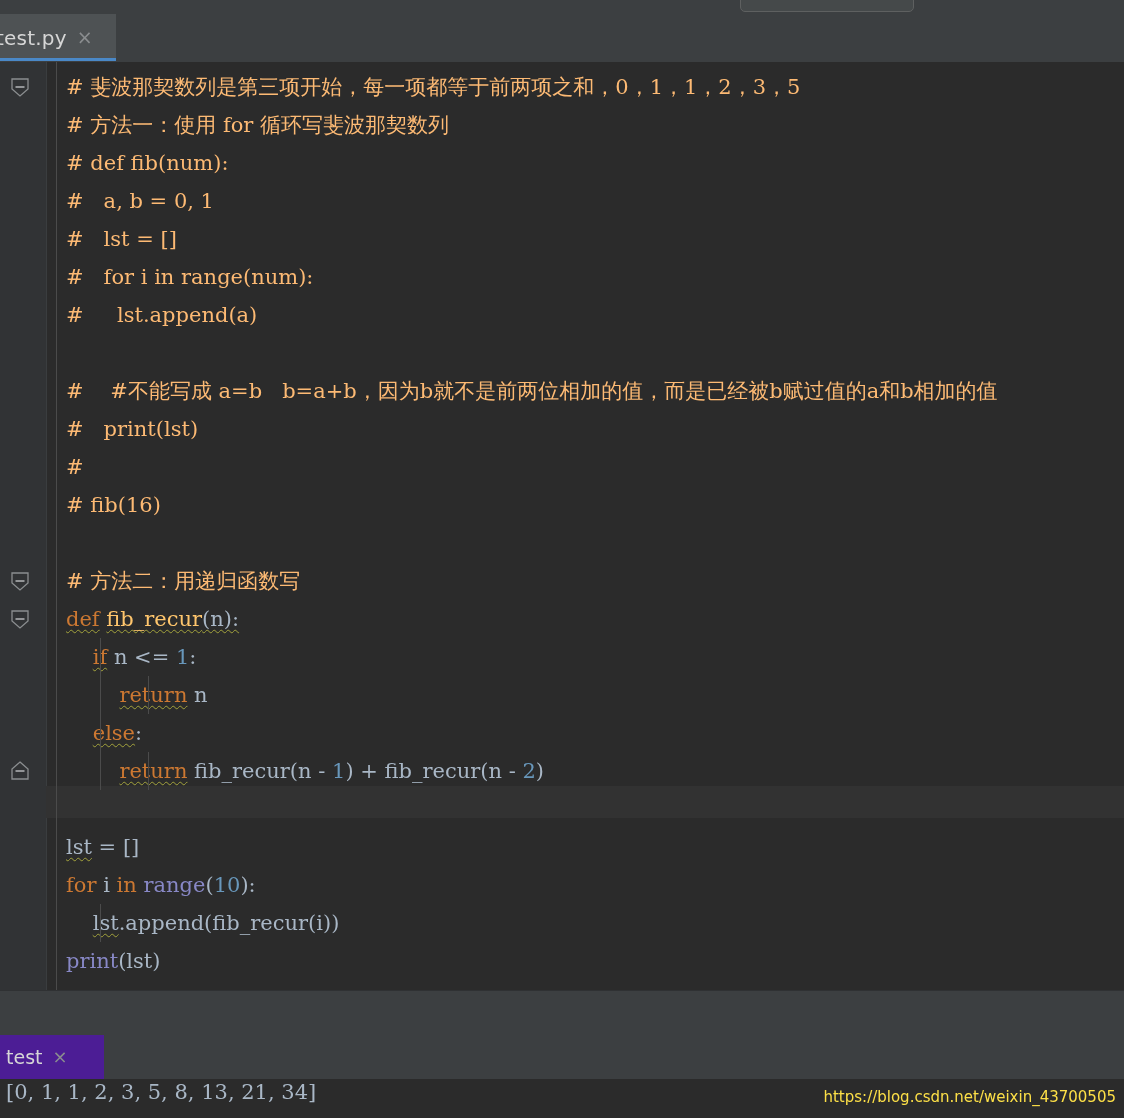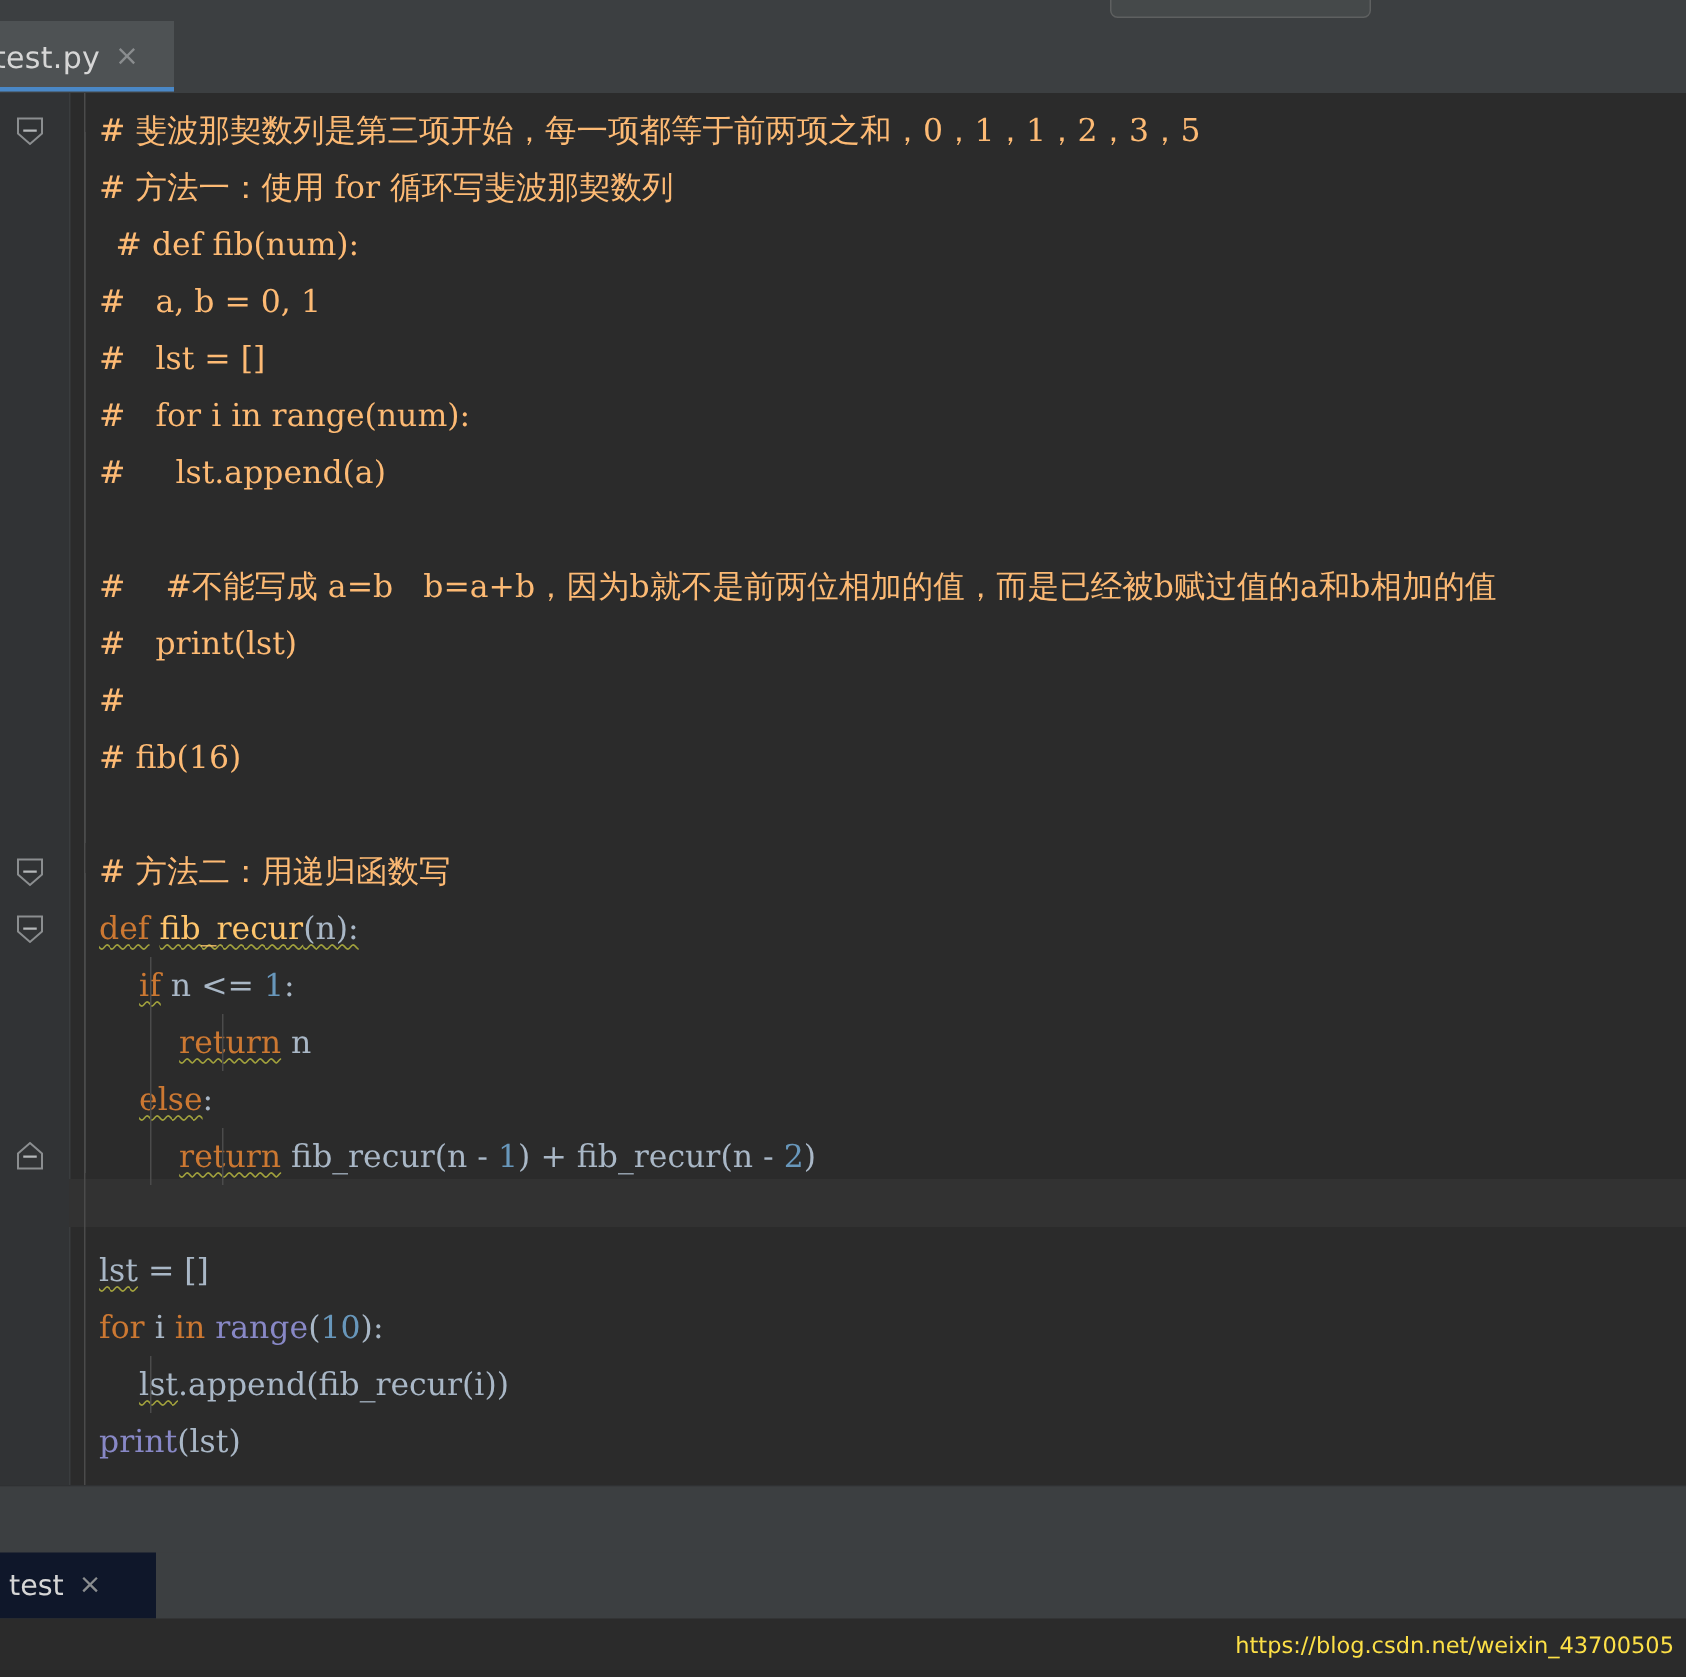--- a/index.html
+++ b/index.html
@@ -125,21 +125,21 @@
   .run-gap {
     position: absolute; left: 0; top: 991px; width: 1124px; height: 44px;
     background: #3c3f41;
   }
   .run-tabbar {
     position: absolute; left: 0; top: 1035px; width: 1124px; height: 44px;
     background: #3c3f41;
   }
   .run-tab-active {
     position: absolute; left: 0; top: 0; width: 104px; height: 44px;
-    background: #0f172a;
+    background: #4c1d95;
     display: flex; align-items: center;
   }
   .run-tab-label {
     font-size: 19px; color: #d6d6d6; margin-left: 6px;
     font-family: "DejaVu Sans", sans-serif;
   }
   .run-tab-close {
     margin-left: 10px; font-size: 18px; color: #8a8d8f; line-height: 1;
   }
   .console {
@@ -174,21 +174,21 @@
     </div>
   </div>
 
   <div class="editor">
     <div class="gutter"></div>
     <div class="gutter-edge"></div>
     <div class="line-highlight" style="top: 724px;"></div>
       <div class="code-area" id="code-area">
         <div class="line" style="top: 6px; left: 20px;"><span class="code-text c-comment"># 斐波那契数列是第三项开始，每一项都等于前两项之和，0，1，1，2，3，5</span></div>
         <div class="line" style="top: 44px; left: 20px; text-align: right;"><span class="code-text c-comment"># 方法一：使用 for 循环写斐波那契数列</span></div>
-        <div class="line" style="top: 82px; left: 20px; margin-left: 11px;"><span class="code-text c-comment"># def fib(num):</span></div>
+        <div class="line" style="top: 82px; left: 20px;"><span class="code-text c-comment"># def fib(num):</span></div>
         <div class="line" style="top: 120px; left: 20px;"><span class="code-text c-comment">#   a, b = 0, 1</span></div>
         <div class="line" style="top: 158px; left: 20px;"><span class="code-text c-comment">#   lst = []</span></div>
         <div class="line" style="top: 196px; left: 20px;"><span class="code-text c-comment">#   for i in range(num):</span></div>
         <div class="line" style="top: 234px; left: 20px;"><span class="code-text c-comment">#     lst.append(a)</span></div>
         <div class="line" style="top: 310px; left: 20px;"><span class="code-text c-comment">#    #不能写成 a=b   b=a+b，因为b就不是前两位相加的值，而是已经被b赋过值的a和b相加的值</span></div>
         <div class="line" style="top: 348px; left: 20px;"><span class="code-text c-comment">#   print(lst)</span></div>
         <div class="line" style="top: 386px; left: 20px;"><span class="code-text c-comment">#</span></div>
         <div class="line" style="top: 424px; left: 20px;"><span class="code-text c-comment"># fib(16)</span></div>
         <div class="line" style="top: 462px; left: 20px;"></div>
         <div class="line" style="top: 500px; left: 20px;"><span class="code-text c-comment"># 方法二：用递归函数写</span></div>
@@ -242,16 +242,17 @@
 
   <div class="run-divider"></div>
   <div class="run-gap"></div>
   <div class="run-tabbar">
     <div class="run-tab-active">
       <span class="run-tab-label">test</span>
       <span class="run-tab-close">×</span>
     </div>
   </div>
   <div class="console">
+    <span class="console-line">[0, 1, 1, 2, 3, 5, 8, 13, 21, 34]</span>
     <span class="watermark">https://blog.csdn.net/weixin_43700505</span>
   </div>
 
 </div>
 
 </body></html>

